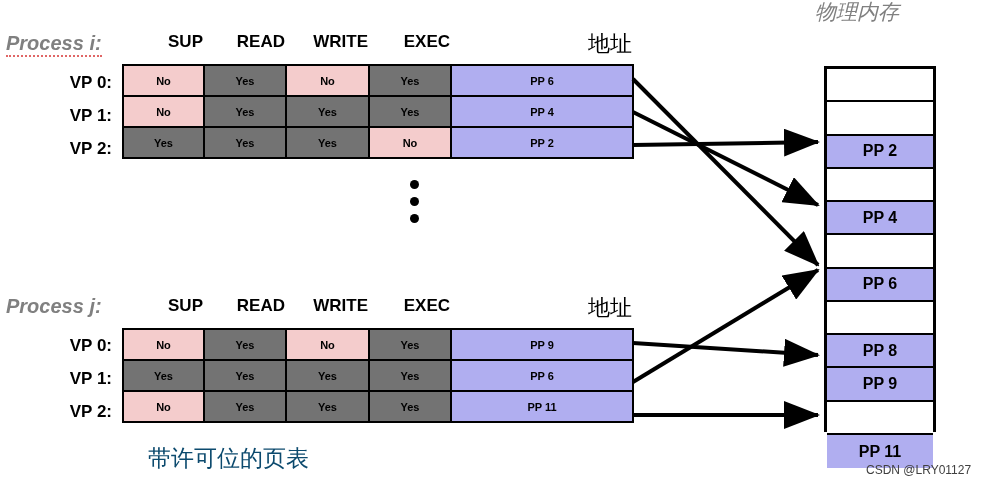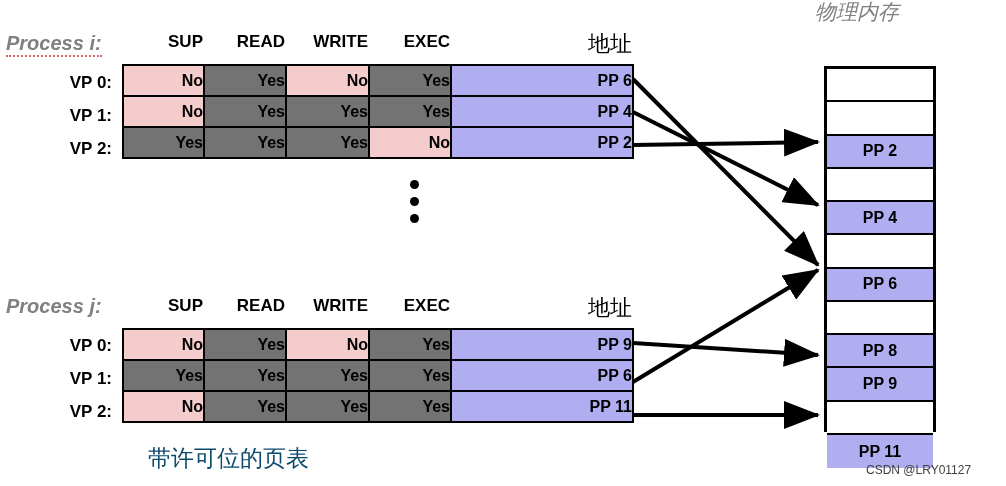--- a/index.html
+++ b/index.html
@@ -49,23 +49,23 @@
 
   
   .ptable{
     position:absolute;
     border-collapse:collapse;
     table-layout:fixed;
   }
   .ptable td{
     border:2px solid #000000;
     height:29px;
-    text-align:right;
+    text-align:center;
     vertical-align:middle;
-    font-size:16px;
+    font-size:11px;
     font-weight:bold;
     color:#000000;
     padding:0;
   }
   td.yes{background:#737373;}
   td.no {background:#f4cccc;}
   td.pp {background:#b0aef0;}
 
   
   .dots{position:absolute;}

